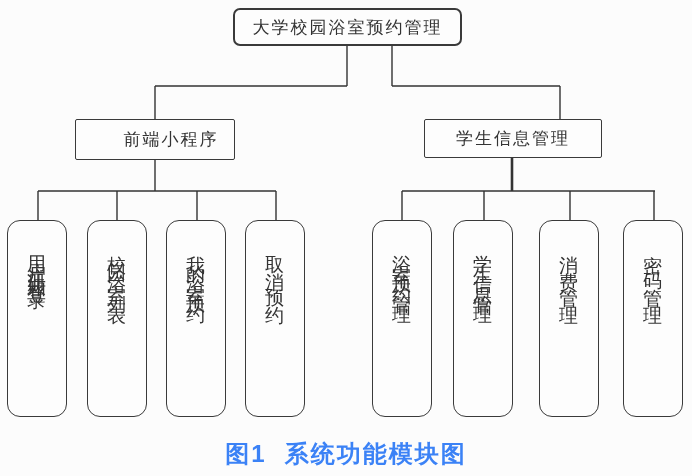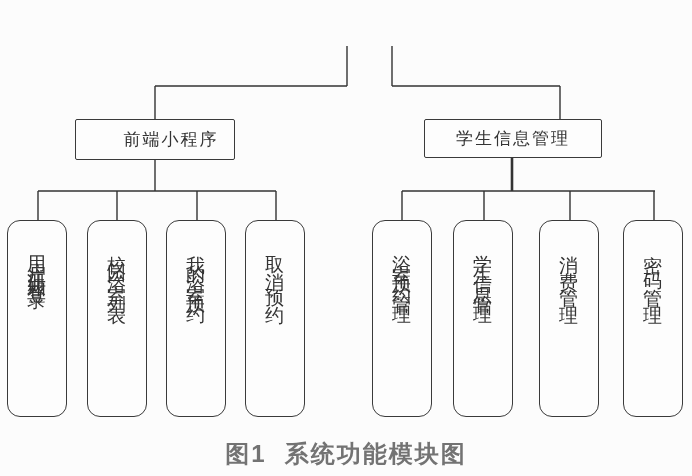--- a/index.html
+++ b/index.html
@@ -64,21 +64,21 @@
   .leaf.r1 { left: 372px; }
   .leaf.r2 { left: 453px; }
   .leaf.r3 { left: 539px; }
   .leaf.r4 { left: 623px; }
   .caption {
     position: absolute;
     left: 0; top: 438px; width: 692px;
     text-align: center;
     font-weight: bold;
     font-size: 24px;
-    color: #737373;
+    color: #3b82f6;
     letter-spacing: 2px;
   }
   .caption .num { margin-right: 18px; }
 </style>
 </head>
 <body>
 
 <div class="stage">
 
   <svg class="connectors" viewBox="0 0 692 476" xmlns="http://www.w3.org/2000/svg">
@@ -98,20 +98,23 @@
     <line x1="276" y1="191" x2="276" y2="221"></line>
 
     <line class="thick" x1="512" y1="158" x2="512" y2="191"></line>
     <line x1="402" y1="191" x2="655" y2="191"></line>
     <line x1="402" y1="191" x2="402" y2="221"></line>
     <line x1="484" y1="191" x2="484" y2="221"></line>
     <line x1="570" y1="191" x2="570" y2="221"></line>
     <line x1="654" y1="191" x2="654" y2="221"></line>
   </svg>
 
+  <div class="node root">
+    <span>大学校园浴室预约管理</span>
+  </div>
 
   <div class="node branch-left">
     <span>前端小程序</span>
   </div>
 
   <div class="node branch-right">
     <span>学生信息管理</span>
   </div>
 
   <div class="node leaf l1">

